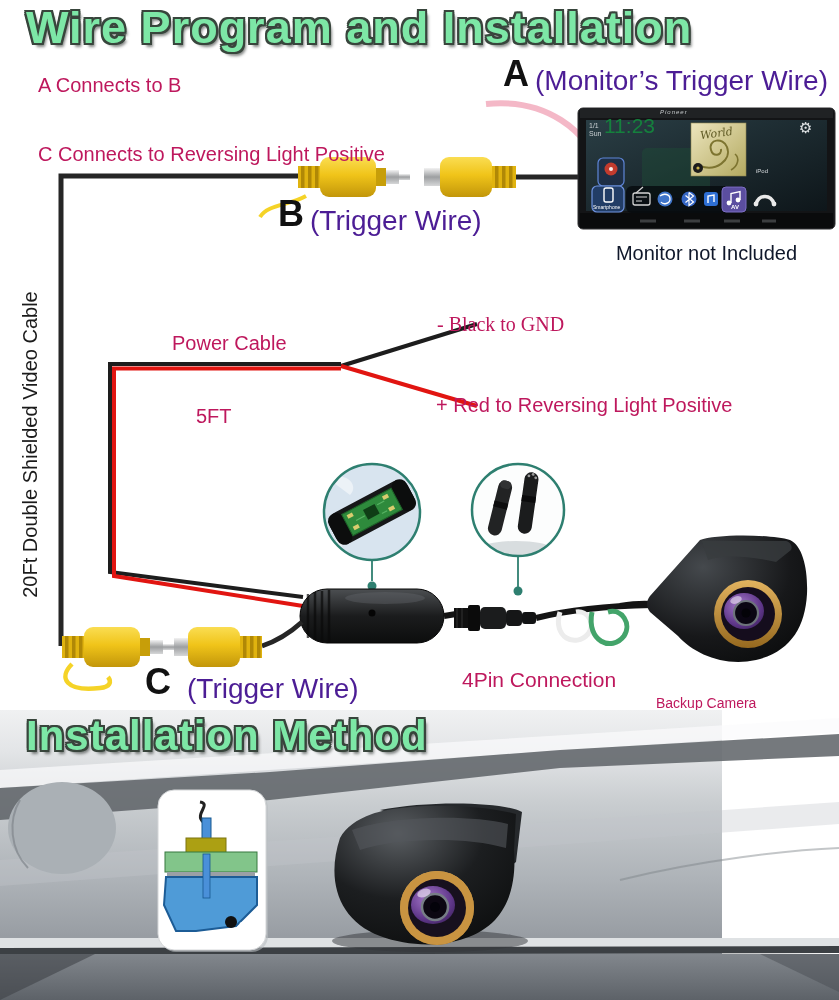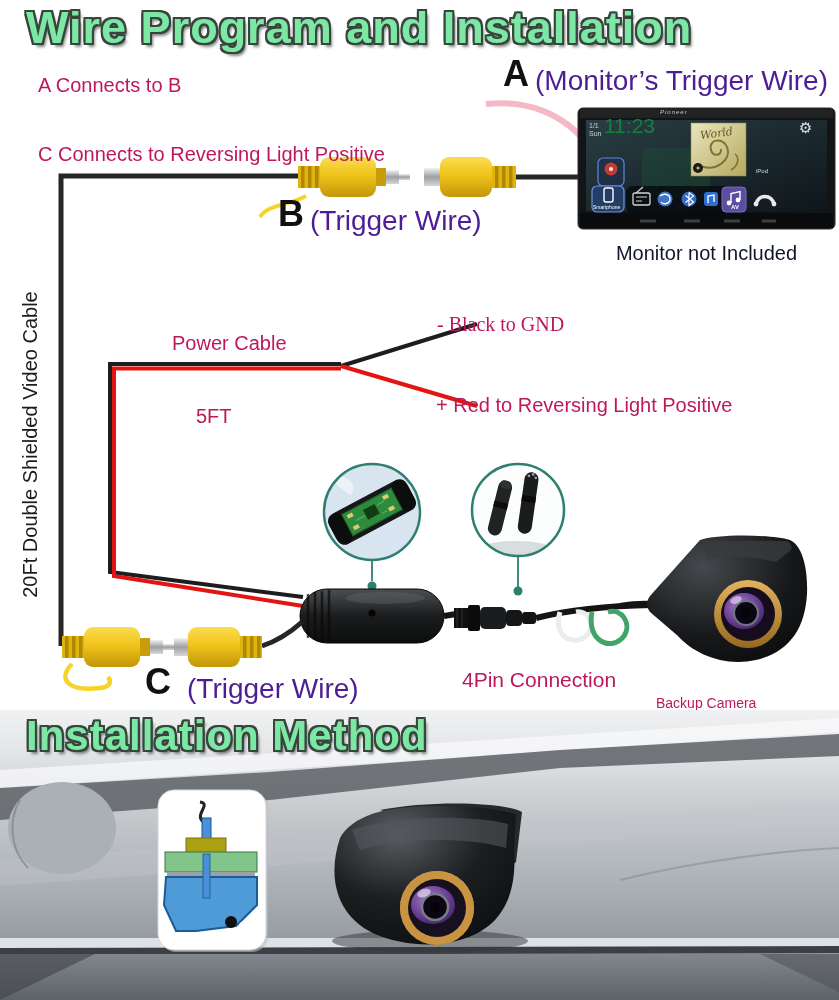--- a/index.html
+++ b/index.html
@@ -12,21 +12,21 @@
                  0 -2px 0 #38453c,0 2px 0 #38453c,-2px 0 0 #38453c,2px 0 0 #38453c,
                  3px 4px 3px rgba(30,34,31,.55);}
   .letter-label{position:absolute;display:flex;align-items:flex-start;gap:6px;white-space:nowrap;}
   .letter-label .big{font-weight:bold;font-size:36px;color:#111;line-height:1;}
   .letter-label .small{font-size:28px;color:#4c1d95;margin-top:9px;}
   .vertical-label{position:absolute;left:-170px;top:433px;width:400px;text-align:center;
     font-size:20px;color:#1b1b1b;transform:rotate(-90deg);white-space:nowrap;}
   .monitor-caption{position:absolute;left:578px;top:242px;width:257px;text-align:center;
     font-size:20px;color:#0f172a;}
   .screen-txt{position:absolute;color:#e8edef;white-space:nowrap;}
-  .photo{position:absolute;left:0;top:710px;width:839px;height:290px;
+  .photo{position:absolute;left:0;top:710px;width:722px;height:290px;
     background:linear-gradient(180deg,#f0f1f2 0%,#e3e5e7 14%,#c9cdd0 32%,#aeb3b8 58%,#989da3 78%,#8d9298 100%);}
   svg{display:block;}
 </style>
 </head>
 <body>
 
 <div class="canvas">
 
   <svg class="abs" style="left:0;top:0" width="839" height="710" viewBox="0 0 839 710">
     <defs>

